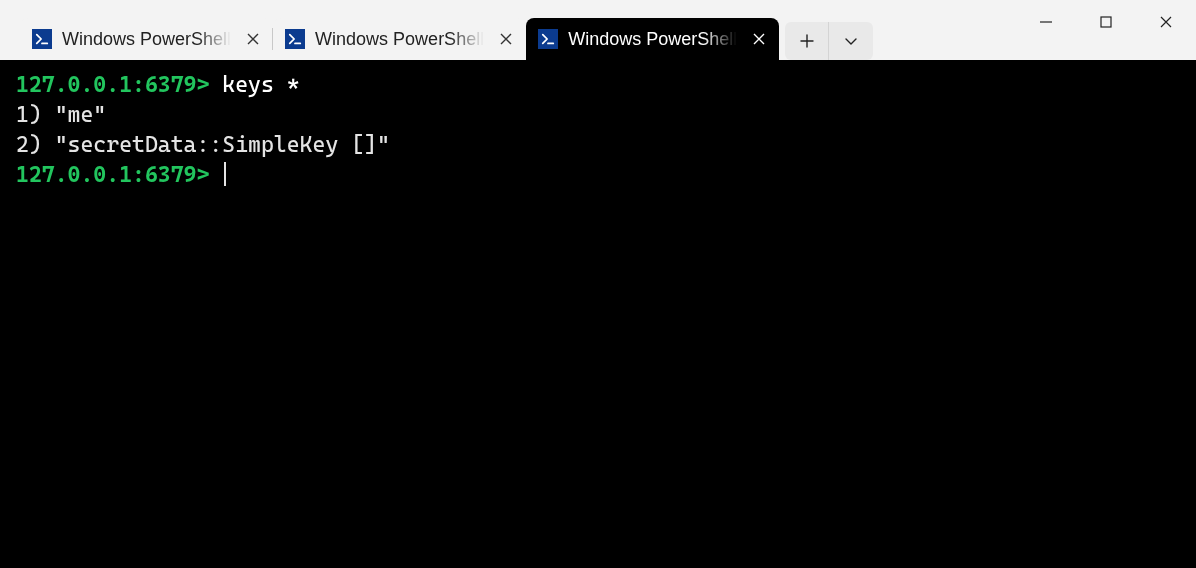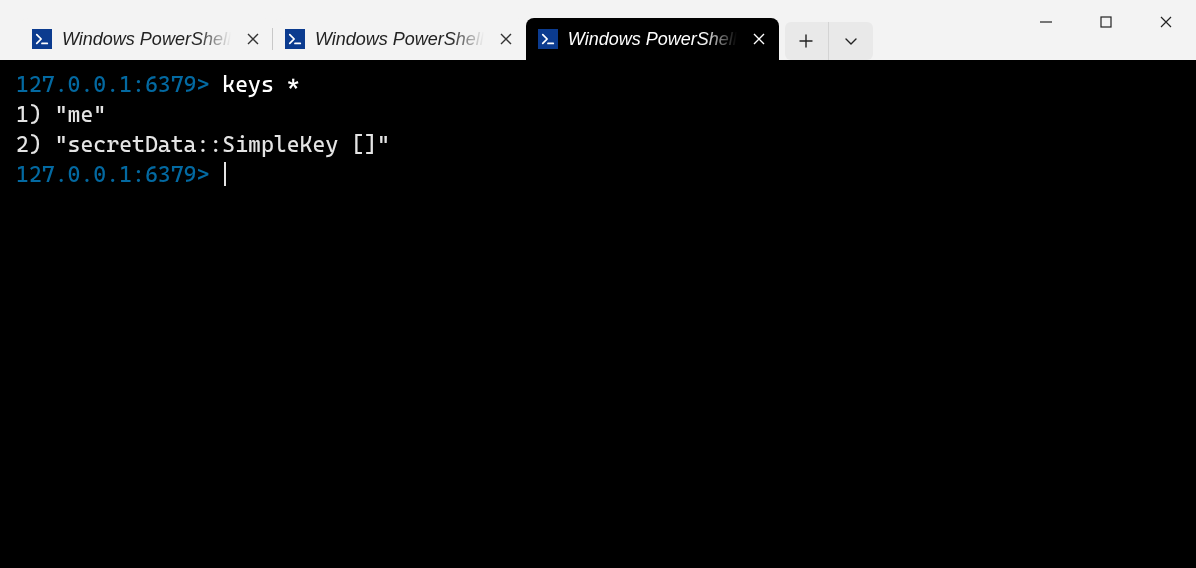--- a/index.html
+++ b/index.html
@@ -35,21 +35,20 @@
     min-width: 250px;
     max-width: 260px;
     padding: 0 8px 0 12px;
     font-size: 18px;
     color: #222;
     border-radius: 8px 8px 0 0;
     position: relative;
     margin-top: 18px;
     gap: 10px;
     cursor: pointer;
-    font-style: italic;
   }
   .tab.inactive {
     background: #f3f3f3;
   }
   .tab.inactive + .tab.inactive::before {
     content: "";
     position: absolute;
     left: -1px; top: 10px; bottom: 10px;
     width: 1px;
     background: #c8c8c8;
@@ -116,21 +115,21 @@
   .terminal {
     flex: 1;
     background: #000;
     color: #e4e4e4;
     font-family: Consolas, "Cascadia Mono", monospace;
     font-size: 22px;
     line-height: 30px;
     padding: 10px 16px;
     white-space: pre;
   }
-  .terminal .prompt  { color: #0369a1; }
+  .terminal .prompt  { color: #22c55e; font-weight: bold; }
   .terminal .command { color: #ffffff; }
   .terminal .cursor {
     display: inline-block;
     width: 2px; height: 24px;
     background: #e4e4e4;
     vertical-align: -4px;
     margin-left: 2px;
   }
 </style>
 </head>

